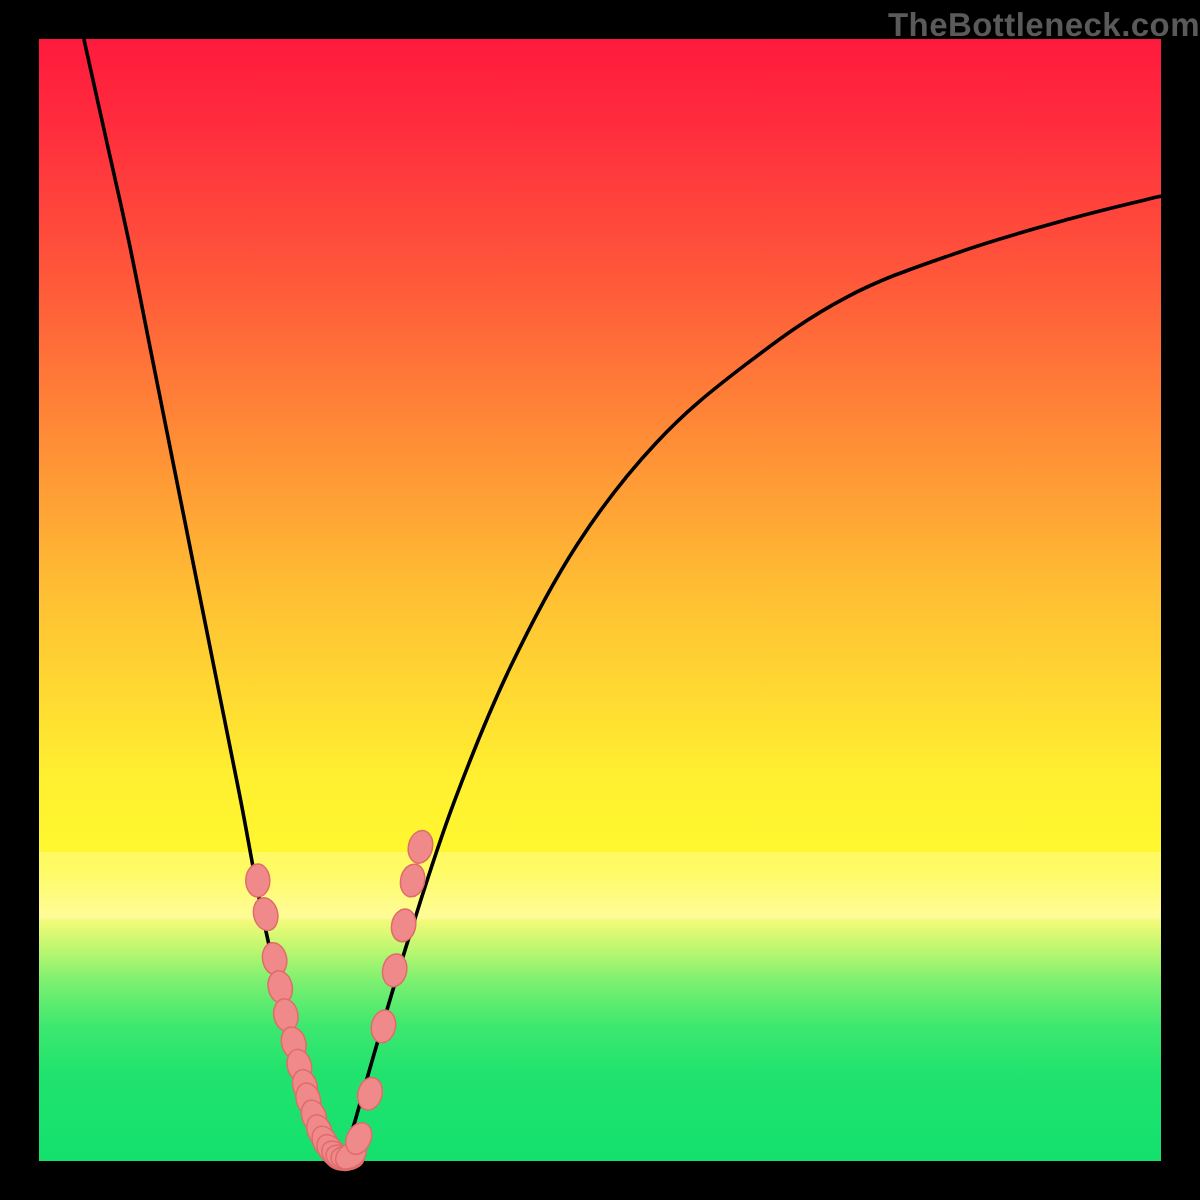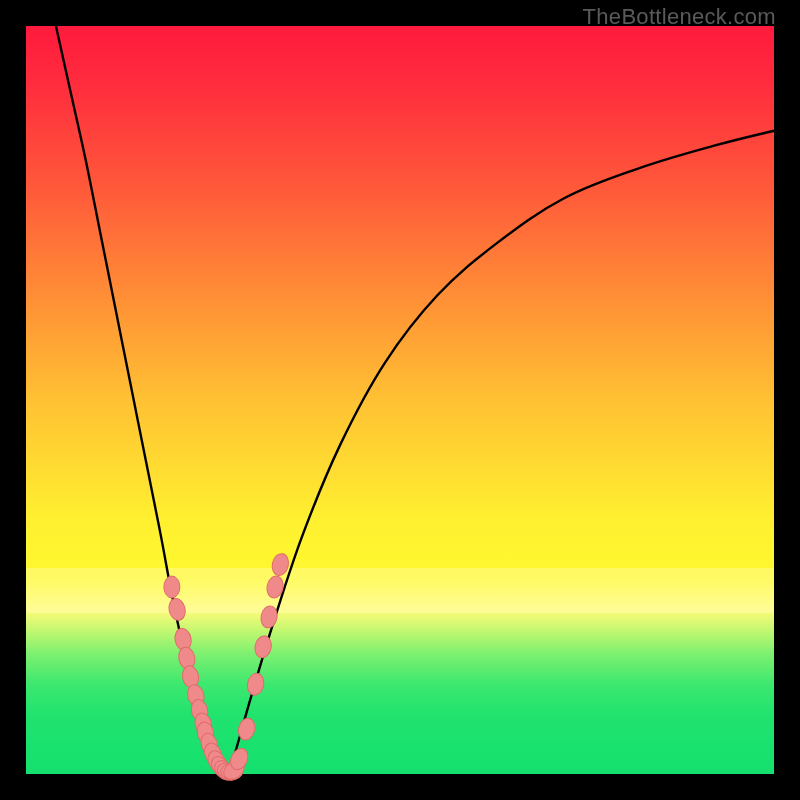--- a/index.html
+++ b/index.html
@@ -44,24 +44,24 @@
 svg.curves {
   position: absolute;
   inset: 0;
   width: 100%;
   height: 100%;
   overflow: visible;
 }
 .brand {
   position: absolute;
   top: 4px;
-  right: 24px;
+  right: 0;
   color: #5a5a5a;
   font-size: 22px;
-  font-weight: 400;
+  font-weight: 700;
   letter-spacing: 0.3px;
 }
 </style>
 </head>
 <body>
 
 <div class="brand">TheBottleneck.com</div>
 
 <div class="frame">
   <div class="gradient"></div>

